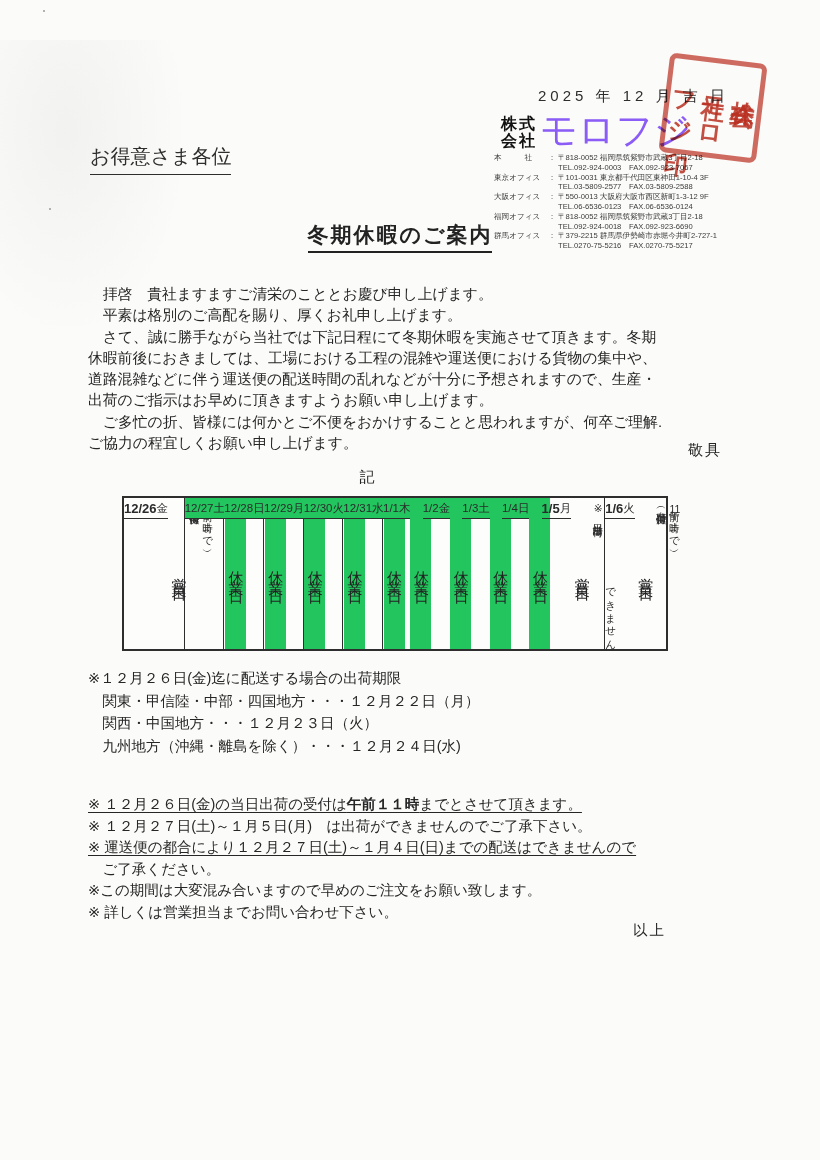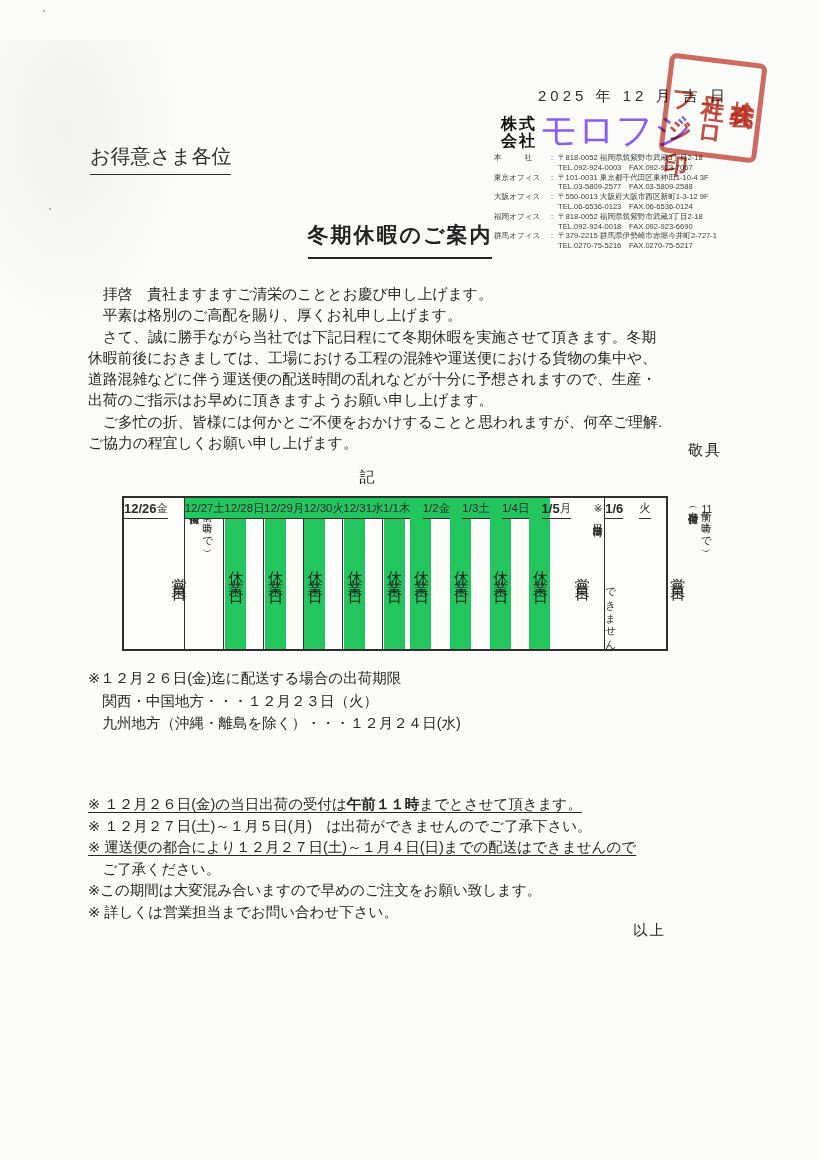--- a/index.html
+++ b/index.html
@@ -31,31 +31,31 @@
     position:absolute; left:664px; top:58px; width:98px; height:100px;
     border:5px solid rgba(193,53,39,0.72); border-radius:7px;
     transform:rotate(7deg); z-index:2; mix-blend-mode:multiply;
     display:flex; align-items:center; justify-content:center;
     color:rgba(188,48,34,0.85);
   }
   .stamp-inner { writing-mode:vertical-rl; font-size:24px; font-weight:bold; line-height:1.25; letter-spacing:2px; }
 
   .recipient { position:absolute; top:143px; left:90px; font-size:20px; color:#2e2e2e; border-bottom:1px solid #2e2e2e; padding-bottom:4px; }
   .title-wrap { position:absolute; top:221px; left:0; width:800px; text-align:center; }
-  .doc-title { display:inline-block; font-size:21px; font-weight:bold; letter-spacing:2px; color:#222; border-bottom:2px solid #222; padding-bottom:8px; }
+  .doc-title { display:inline-block; font-size:21px; font-weight:bold; letter-spacing:2px; color:#222; border-bottom:2px solid #222; padding-bottom:2px; }
 
   .body-text { position:absolute; top:284px; left:88px; width:644px; font-size:14.8px; line-height:21.3px; color:#262626; }
   .bline { white-space:pre-wrap; }
   .closing { position:absolute; top:441px; left:88px; width:634px; text-align:right; font-size:15px; letter-spacing:2px; }
   .record-mark { position:absolute; top:468px; left:123px; width:489px; text-align:center; font-size:15px; letter-spacing:1px; }
 
   
   .sched { position:absolute; top:496px; left:122px; width:546px; height:155px; display:flex; border:2px solid #2e2e2e; background:#fdfdfc; }
   .tcol { display:flex; flex-direction:row; border-right:1px solid #2e2e2e; flex:39.5 0 0; min-width:0; }
-  .tcol:last-child { border-right:none;gap:16px; }
+  .tcol:last-child { border-right:none; }
   .tcol.w0 { flex:61 0 0; } .tcol.w10 { flex:64 0 0; } .tcol.w11 { flex:62 0 0; }
   .tcol.closed > div { background:#22c55e; }
   .th { height:21px; border-bottom:1px solid #2e2e2e; display:flex; align-items:center; justify-content:center; font-size:11.5px; color:#2a2a2a; }
   .th.bold { font-size:13px; font-weight:bold; }
   .tbody-cell { flex:1; display:flex; flex-direction:row; justify-content:center; padding:4px 1px; }
   .v { writing-mode:vertical-lr; text-orientation:mixed; }
   .status { font-size:15px; letter-spacing:5px; align-self:center; color:#222; }
   .closed .status { letter-spacing:10px; }
   .note { font-size:10.5px; line-height:12px; letter-spacing:1px; color:#2a2a2a; align-self:flex-start; margin-left:1px; }
   .note.end { align-self:flex-end; }
@@ -244,20 +244,21 @@
       <div class="tbody-cell">
         <span class="v status">営業日</span>
         <span class="v note">（出荷受付は</span>
         <span class="v note"><span>午前</span><span class="tcy">11</span><span>時まで）</span></span>
       </div>
     </div>
   </div>
 
   <div class="notes-a">
     <div class="nline">※１２月２６日(金)迄に配送する場合の出荷期限</div>
+    <div class="nline">　関東・甲信陸・中部・四国地方・・・１２月２２日（月）</div>
     <div class="nline">　関西・中国地方・・・１２月２３日（火）</div>
     <div class="nline">　九州地方（沖縄・離島を除く）・・・１２月２４日(水)</div>
   </div>
 
   <div class="notes-b">
     <div class="nline"><span class="u"><span>※ １２月２６日(金)の当日出荷の受付は</span><span class="b">午前１１時</span><span>までとさせて頂きます。</span></span></div>
     <div class="nline">※ １２月２７日(土)～１月５日(月)　は出荷ができませんのでご了承下さい。</div>
     <div class="nline"><span class="u">※ 運送便の都合により１２月２７日(土)～１月４日(日)までの配送はできませんので</span></div>
     <div class="nline">　ご了承ください。</div>
     <div class="nline">※この期間は大変混み合いますので早めのご注文をお願い致します。</div>

